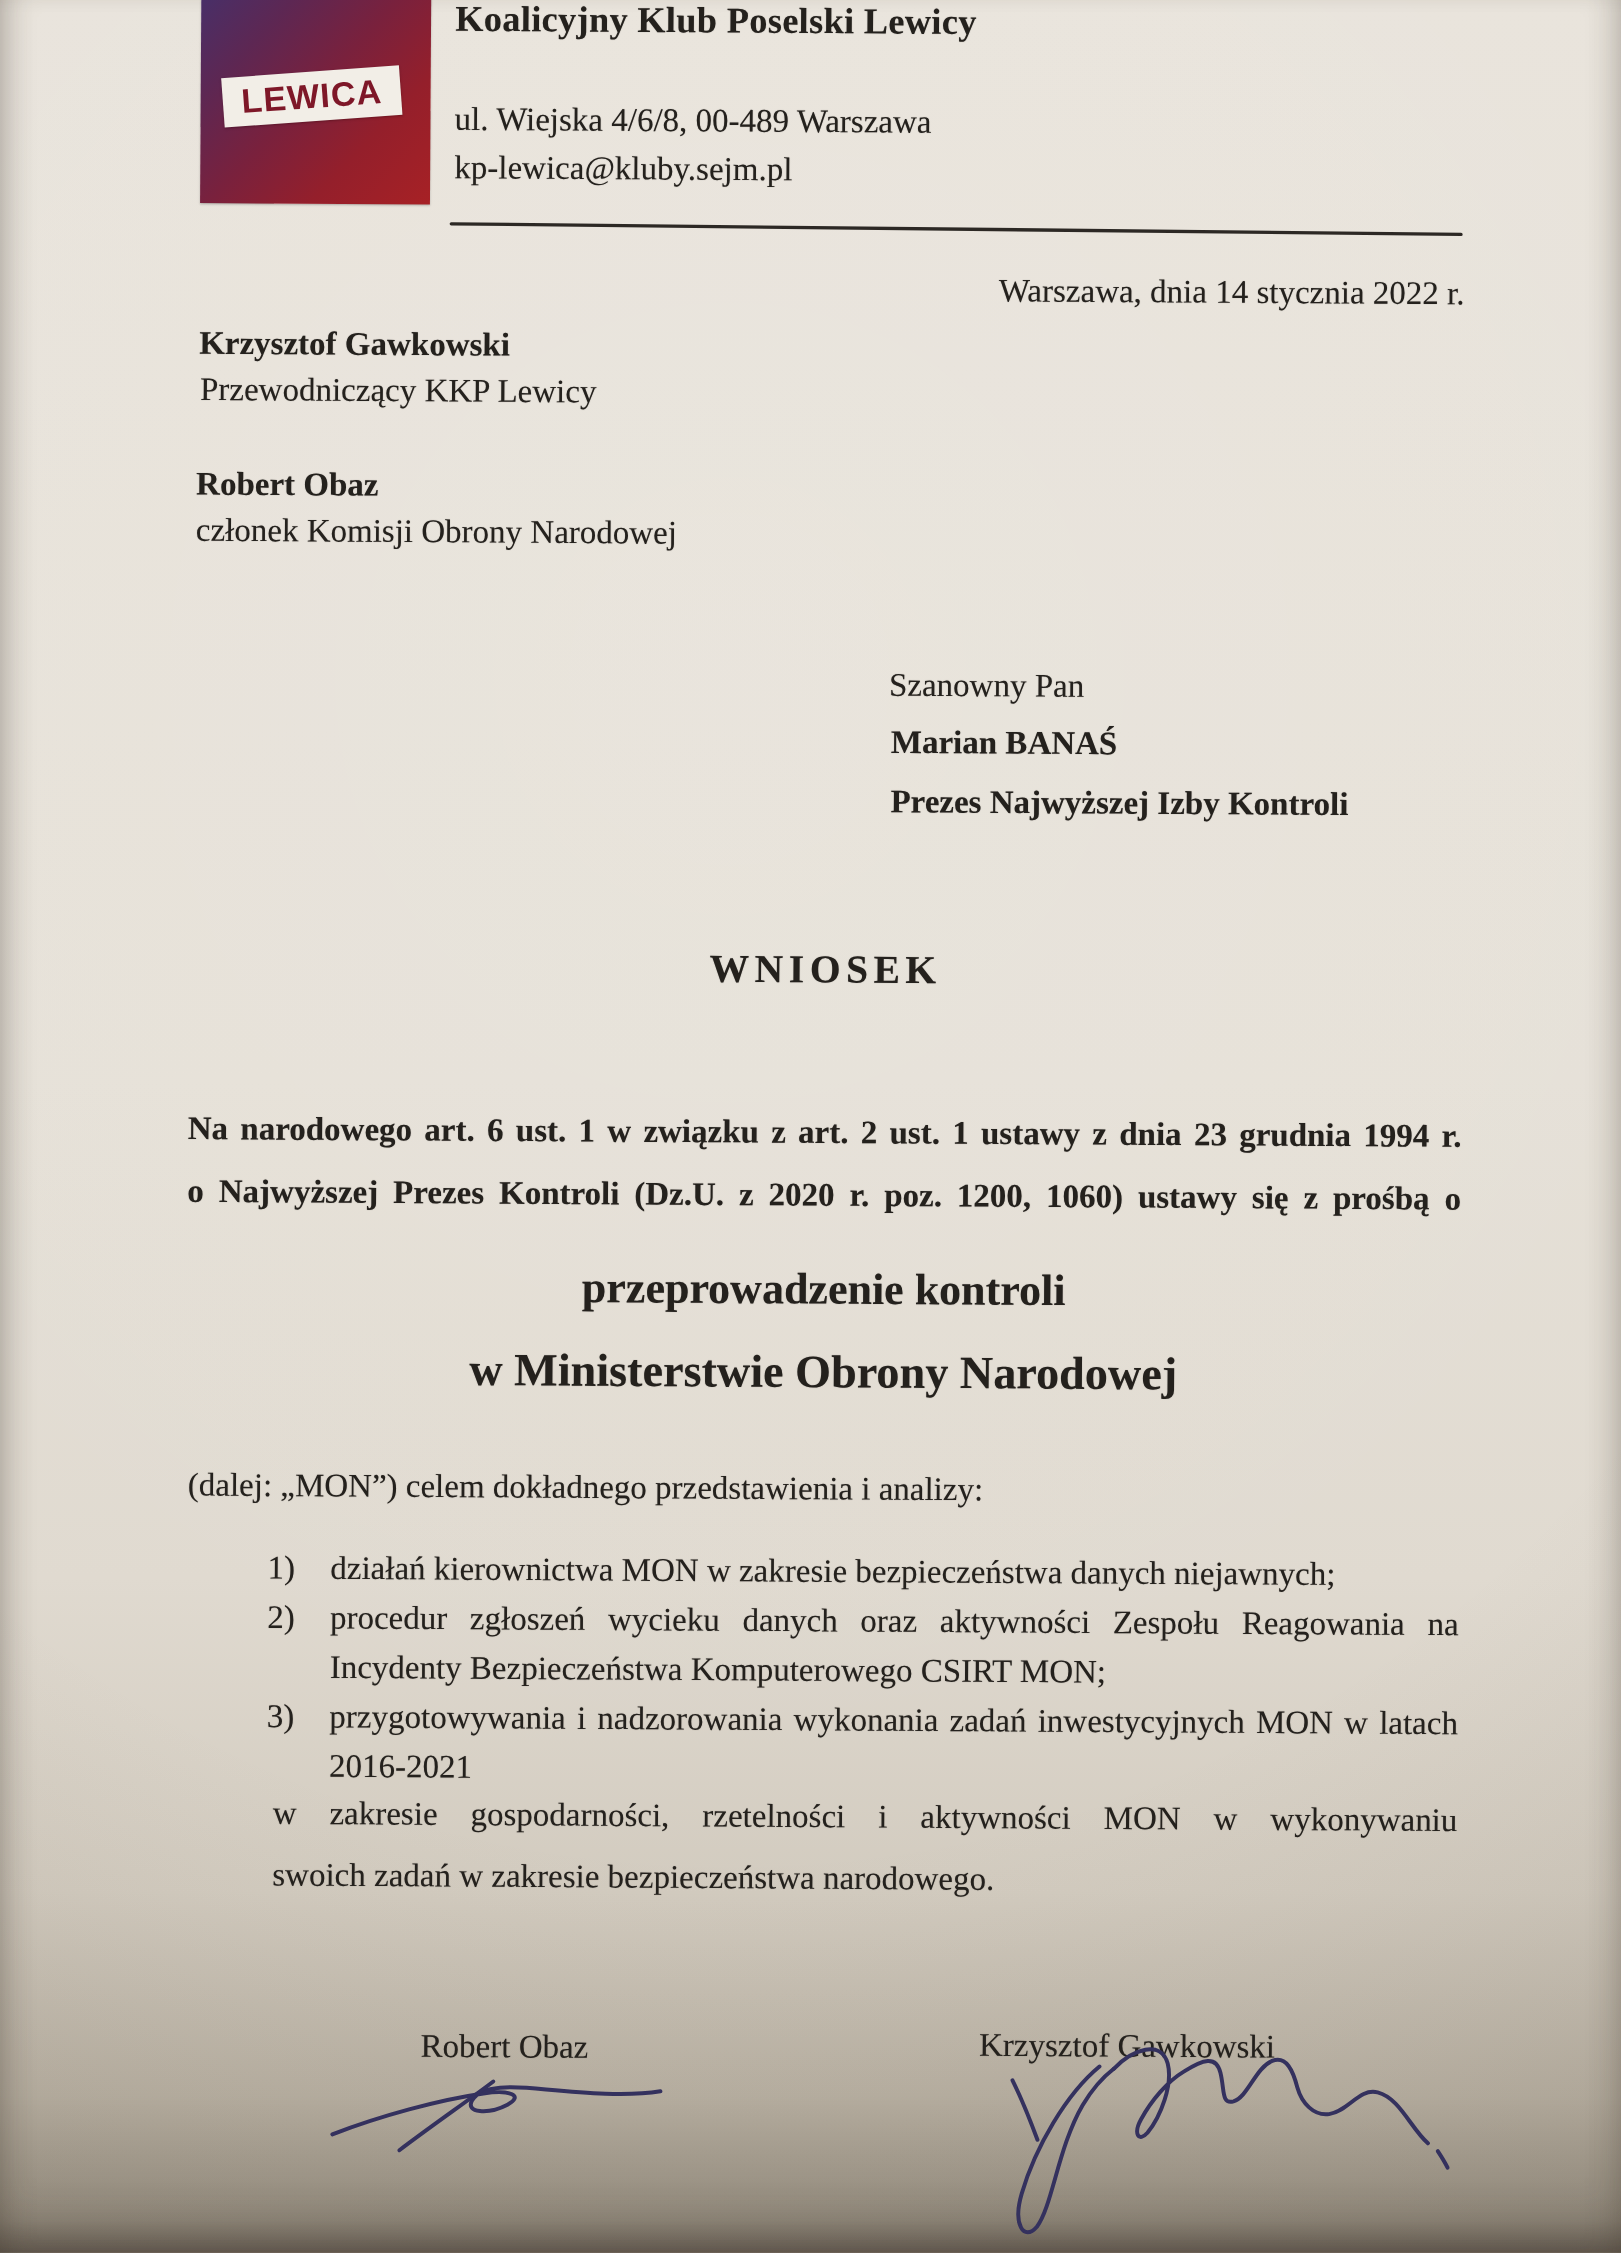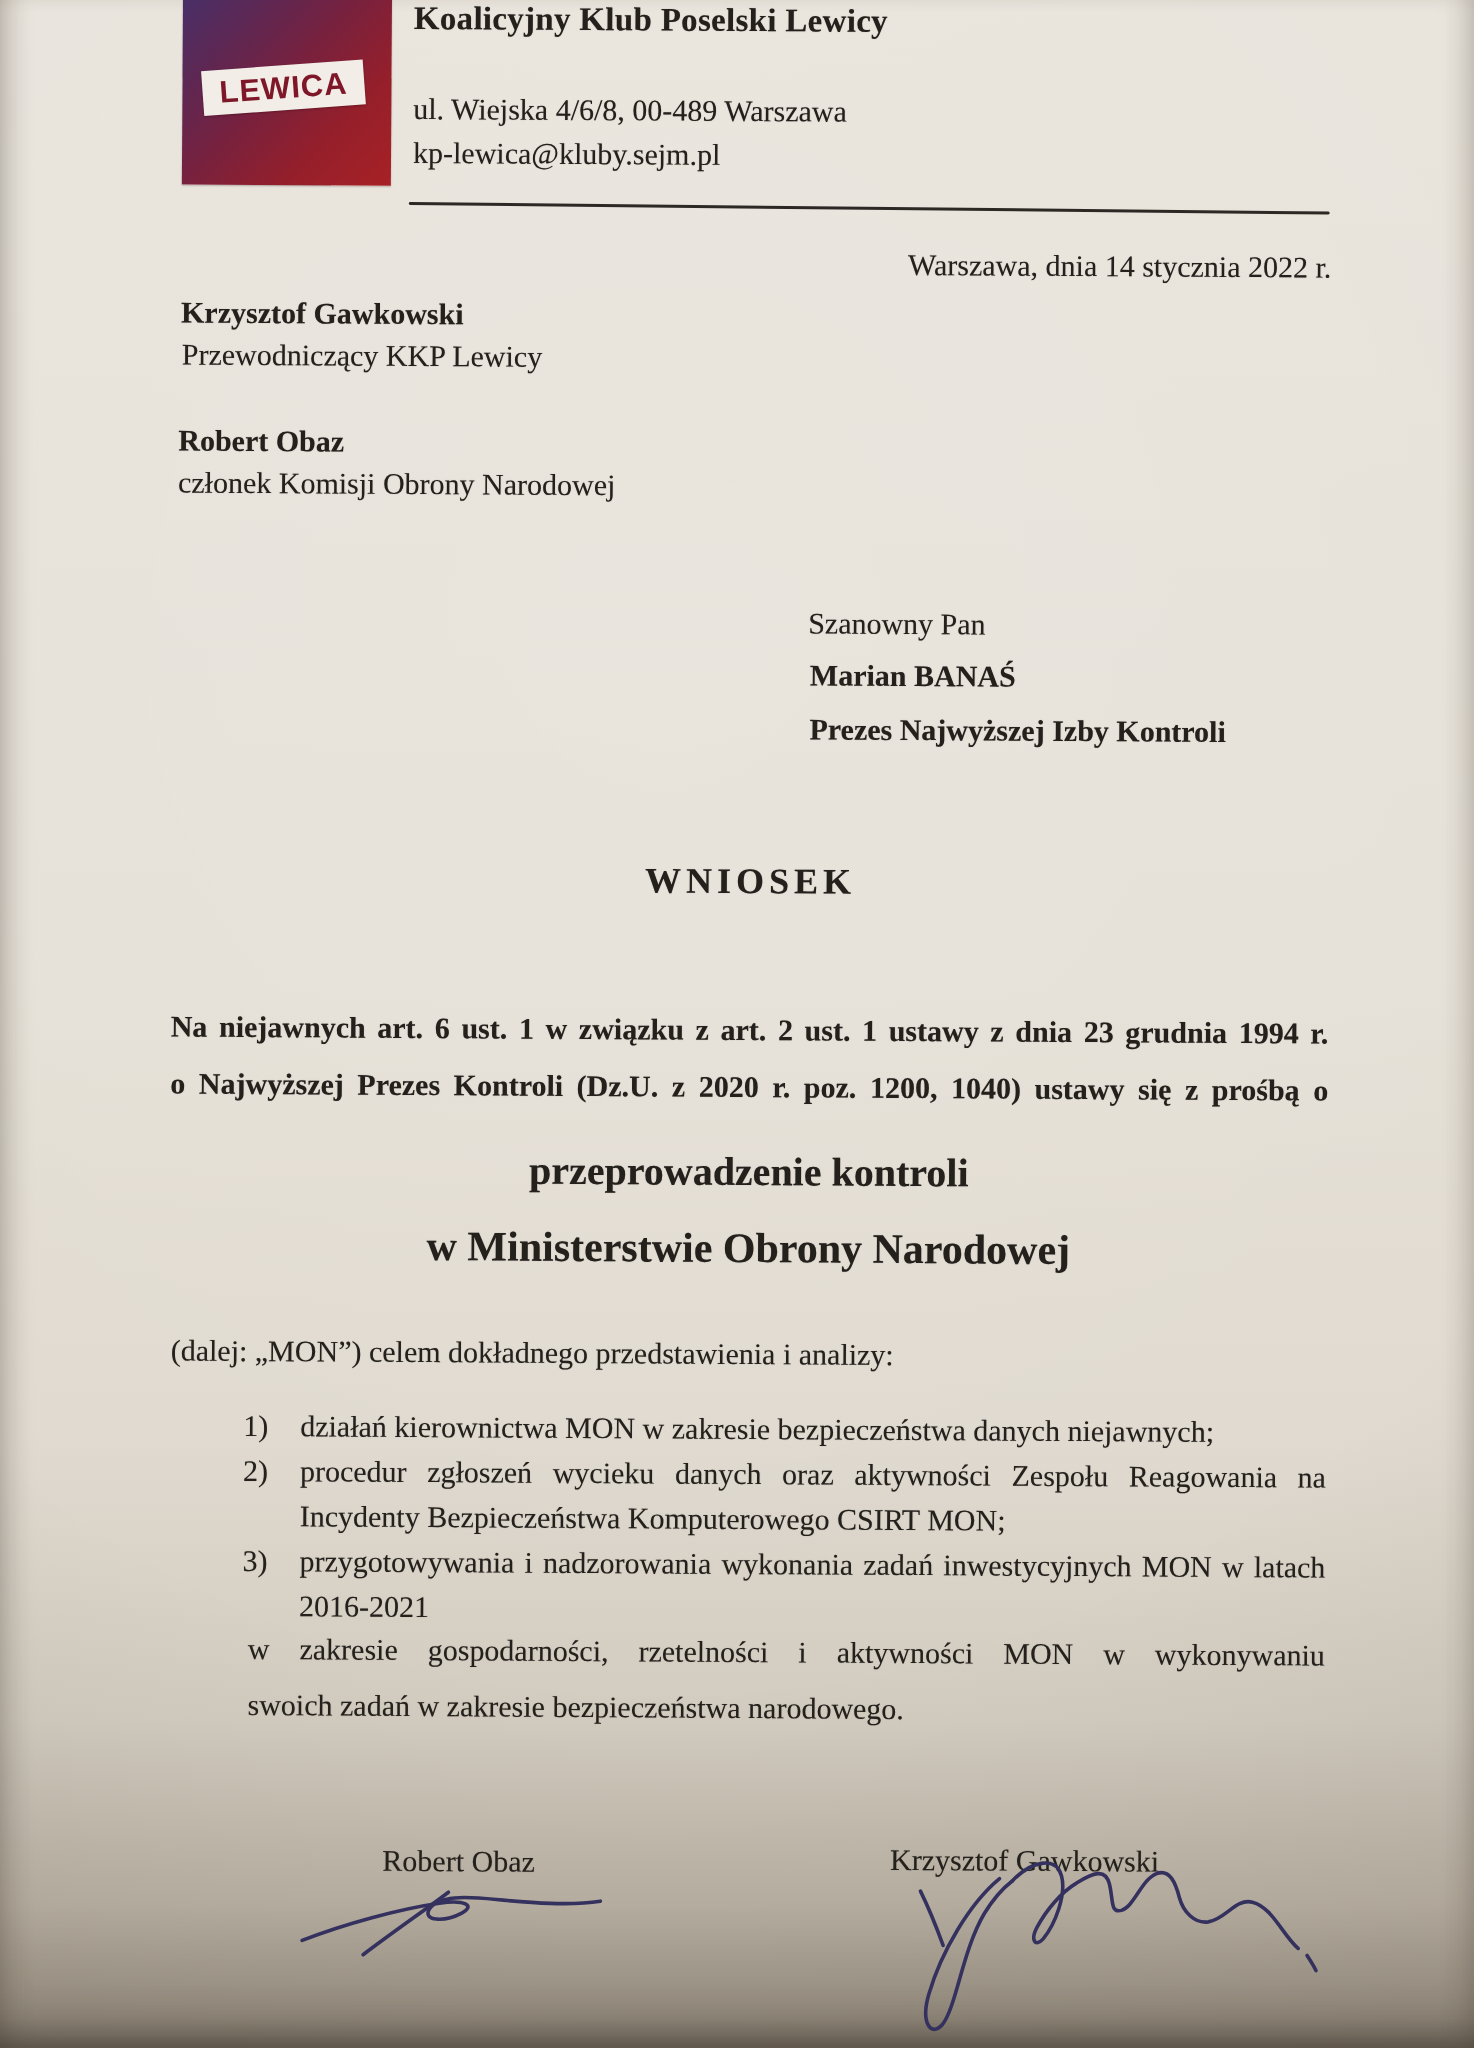--- a/index.html
+++ b/index.html
@@ -103,21 +103,21 @@
 
     <div class="txt r-sal">Szanowny Pan</div>
     <div class="txt r-name b">Marian BANAŚ</div>
     <div class="txt r-title b">Prezes Najwyższej Izby Kontroli</div>
 
     <div class="txt doc-title">WNIOSEK</div>
 
     <div class="legal">
       <div class="jline">
           <span>Na</span>
-          <span>niejawnych</span>
+          <span>narodowego</span>
           <span>art.</span>
           <span>6</span>
           <span>ust.</span>
           <span>1</span>
           <span>w</span>
           <span>związku</span>
           <span>z</span>
           <span>art.</span>
           <span>2</span>
           <span>ust.</span>
@@ -134,21 +134,21 @@
           <span>o</span>
           <span>Najwyższej</span>
           <span>Prezes</span>
           <span>Kontroli</span>
           <span>(Dz.U.</span>
           <span>z</span>
           <span>2020</span>
           <span>r.</span>
           <span>poz.</span>
           <span>1200,</span>
-          <span>1040)</span>
+          <span>1060)</span>
           <span>ustawy</span>
           <span>się</span>
           <span>z</span>
           <span>prośbą</span>
           <span>o</span>
         </div>
     </div>
 
     <div class="txt hl1">przeprowadzenie kontroli</div>
     <div class="txt hl2">w Ministerstwie Obrony Narodowej</div>

